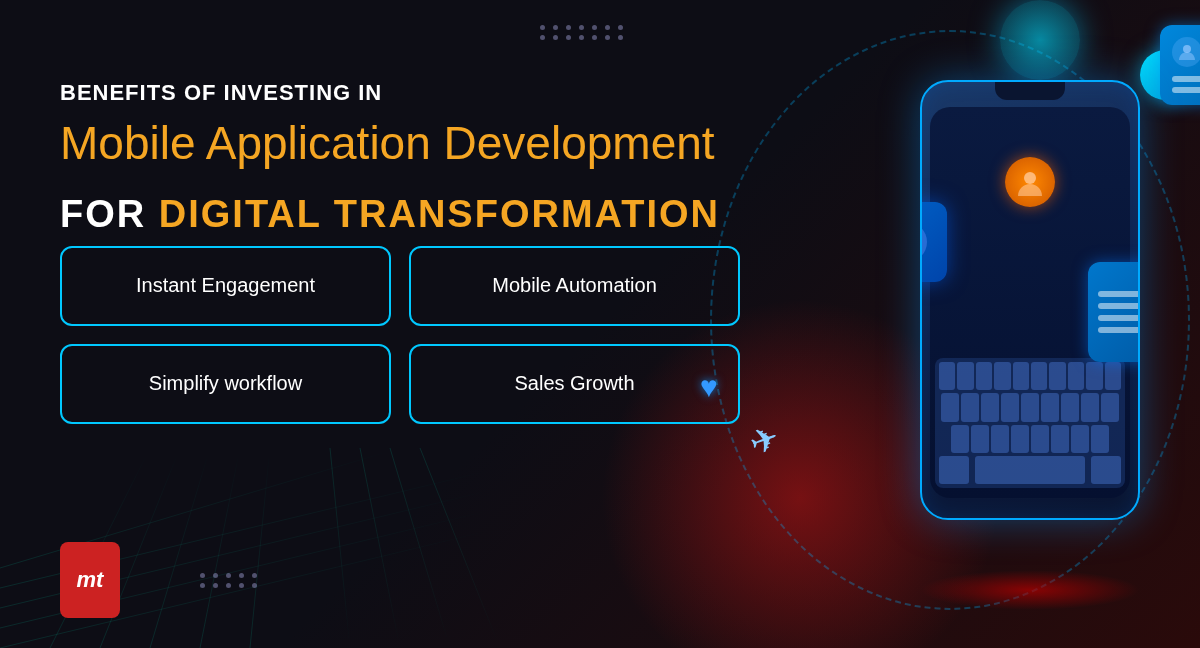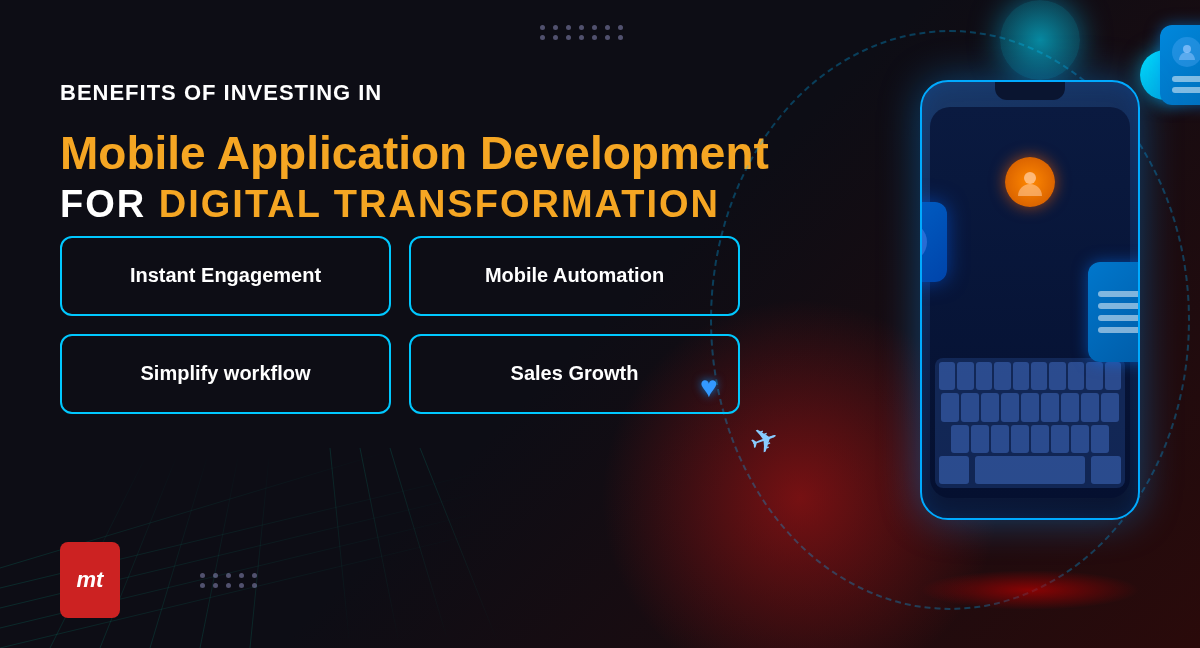--- a/index.html
+++ b/index.html
@@ -54,29 +54,29 @@
       top: 80px;
       width: 720px;
     }
 
     .subtitle {
       font-size: 22px;
       font-weight: 600;
       color: #ffffff;
       text-transform: uppercase;
       letter-spacing: 1px;
-      margin-bottom: 22px;
+      margin-bottom: 12px;
     }
 
     .main-title {
       font-size: 46px;
-      font-weight: 700;
+      font-weight: 400;
       color: #f5a623;
       line-height: 1.1;
-      margin-bottom: 4px;
+      margin-bottom: 24px;
     }
 
     .for-line {
       font-size: 38px;
       font-weight: 800;
       color: #ffffff;
       text-transform: uppercase;
       letter-spacing: 2px;
     }
 
@@ -99,21 +99,21 @@
       padding: 22px 20px;
       display: flex;
       align-items: center;
       justify-content: center;
       background: transparent;
       min-height: 80px;
     }
 
     .benefit-card span {
       font-size: 20px;
-      font-weight: 700;
+      font-weight: 400;
       color: #ffffff;
       text-align: center;
     }
 
     
     .logo-container {
       position: absolute;
       bottom: 30px;
       left: 60px;
       width: 60px;

